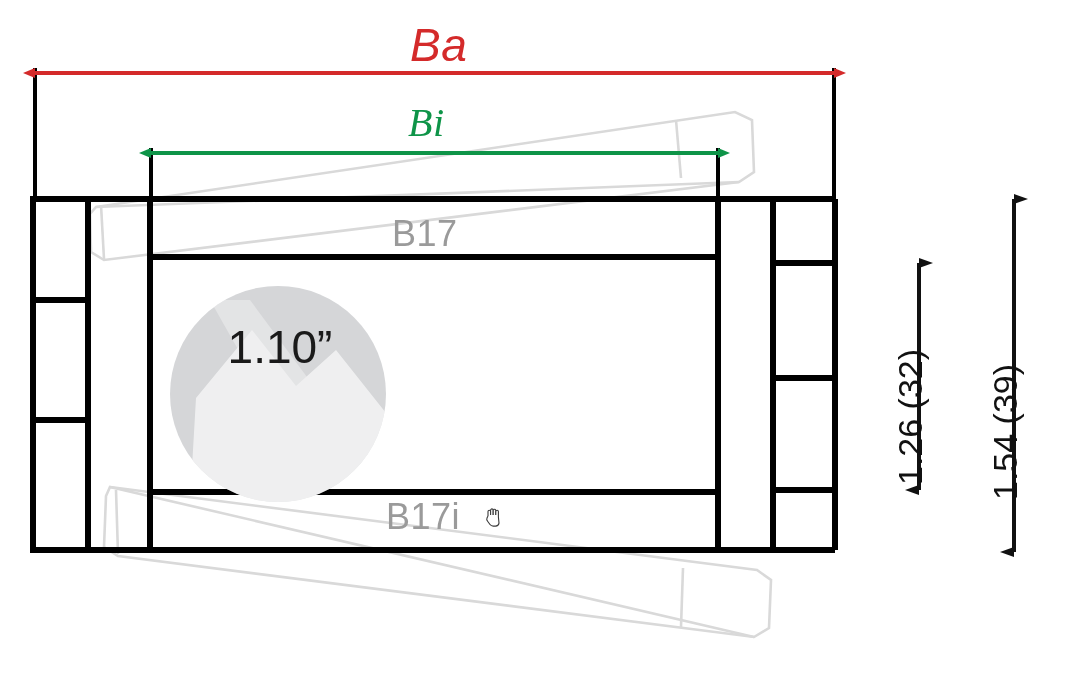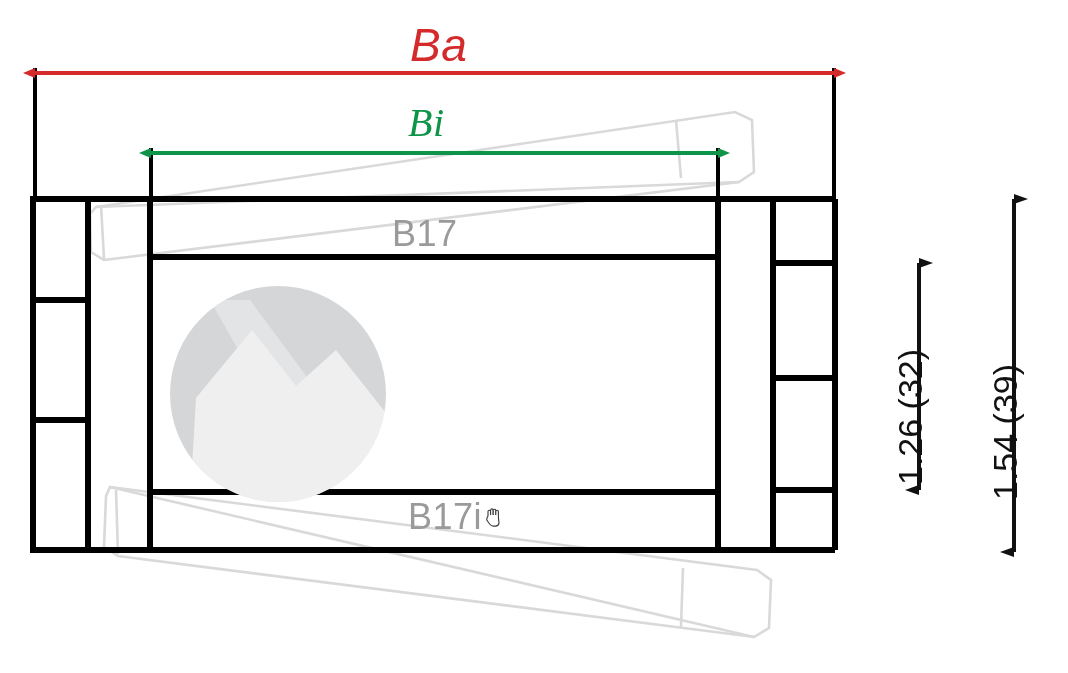--- a/index.html
+++ b/index.html
@@ -173,27 +173,28 @@
       <line x1="1014" y1="199" x2="1014" y2="552" stroke="#111111" stroke-width="4" marker-start="url(#arrBlkU)" marker-end="url(#arrBlkD)"></line>
     </g>
   </svg>
 
   <div class="lbl lbl-ba" style="left:410px; top:22px; color:#d42a2a;">Ba</div>
 
   <div class="lbl lbl-bi" style="left:408px; top:103px; color:#0e9448;font-family:Liberation Serif, serif;">Bi</div>
 
   <div class="lbl lbl-ghost" style="left:392px; top:216px; color:#9a9a9a;">B17</div>
 
-  <div class="lbl lbl-ghost" style="left:408px; top:499px; color:#9a9a9a;">B17i</div>
+  <div class="lbl lbl-ghost" style="left:386px; top:499px; color:#9a9a9a;">B17i</div>
 
   <div class="lbl lbl-vert" style="left:893px; top:485px;">1.26 (32)</div>
 
   <div class="lbl lbl-vert" style="left:988px; top:500px;">1.54 (39)</div>
 
   <div class="circ-text-wrap">
+    <div class="lbl-circle">1.10”</div>
   </div>
 
   <svg class="cursor-hand" viewBox="0 0 22 24">
     <g fill="#ffffff" stroke="#3a3a3a" stroke-width="1.1" stroke-linejoin="round">
       <path d="M4,11 L4,6.5 a1.3,1.3 0 0 1 2.6,0 L6.6,10"></path>
       <path d="M6.6,10 L6.6,5.2 a1.3,1.3 0 0 1 2.6,0 L9.2,10"></path>
       <path d="M9.2,10 L9.2,5.6 a1.3,1.3 0 0 1 2.6,0 L11.8,10"></path>
       <path d="M11.8,10 L11.8,6.6 a1.3,1.3 0 0 1 2.6,0 L14.4,12"></path>
       <path d="M4,11 L3,13 a3,3 0 0 0 0.6,3.2 L6,19.5 a4,4 0 0 0 3.2,1.6 L11.6,21.1 a3.6,3.6 0 0 0 3.4,-3 L14.4,12"></path>
     </g>

